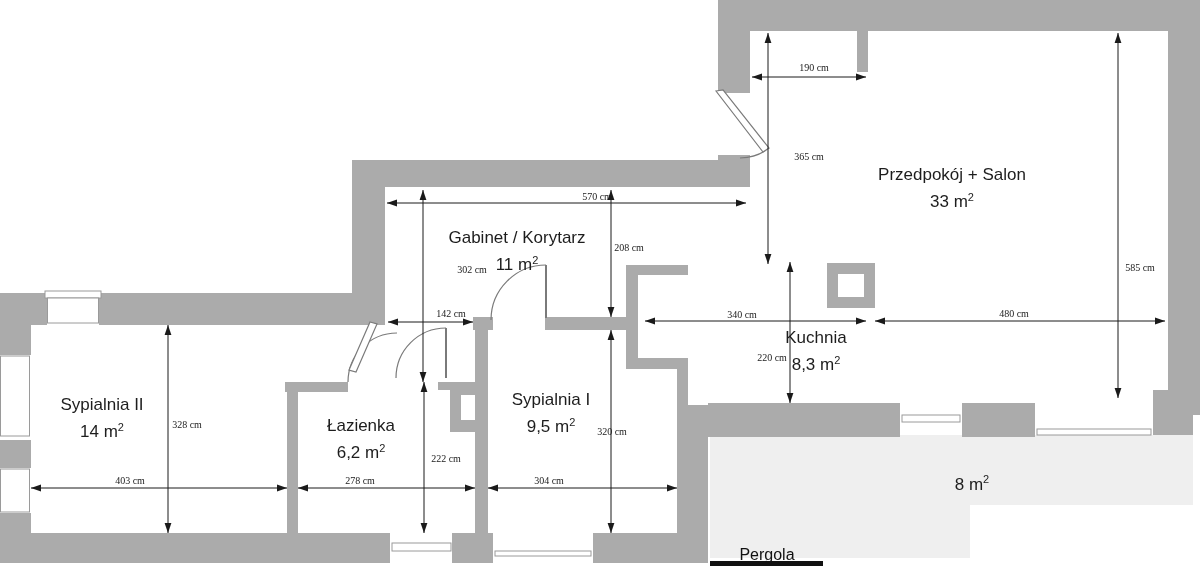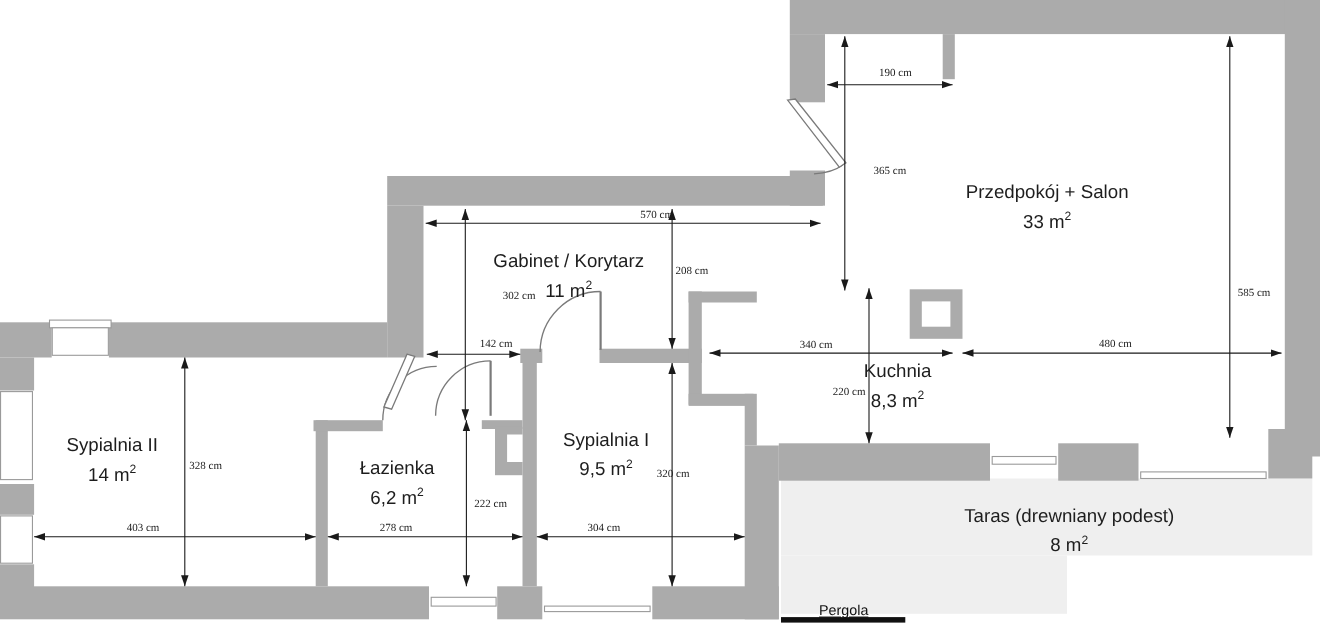--- a/index.html
+++ b/index.html
@@ -28,21 +28,21 @@
     position:absolute;
     transform:translate(-50%,-50%);
     font-size:10px;
     color:#1a1a1a;
     white-space:nowrap;
     font-family:Liberation Serif, serif;
   }
   .pergola-label{
     position:absolute;
     transform:translate(-50%,-50%);
-    font-size:13px;
+    font-size:16px;
     color:#111111;
     text-decoration:underline;
     white-space:nowrap;
   }
   .taras-label{font-size:17px;}
 </style>
 </head>
 <body>
 
 <div id="plan">
@@ -165,21 +165,20 @@
   </div>
   <div class="room-label" style="left:102px;top:418px;">
     <div>Sypialnia II</div>
     <div><span>14 m</span><span class="sup">2</span></div>
   </div>
   <div class="room-label" style="left:361px;top:439px;">
     <div>Łazienka</div>
     <div><span>6,2 m</span><span class="sup">2</span></div>
   </div>
   <div class="room-label taras-label" style="left:972px;top:482px;">
-    <div>Taras (drewniany podest)</div>
     <div><span>8 m</span><span class="sup">2</span></div>
   </div>
   <div class="pergola-label" style="left:767px;top:555px;">Pergola</div>
 
   <div class="dim-label" style="left:814px;top:67px;">190 cm</div>
   <div class="dim-label" style="left:809px;top:156px;">365 cm</div>
   <div class="dim-label" style="left:1140px;top:219px;margin-top:48px;">585 cm</div>
   <div class="dim-label" style="left:557px;top:196px;margin-left:40px;">570 cm</div>
   <div class="dim-label" style="left:629px;top:247px;">208 cm</div>
   <div class="dim-label" style="left:452px;top:269px;margin-left:20px;">302 cm</div>

